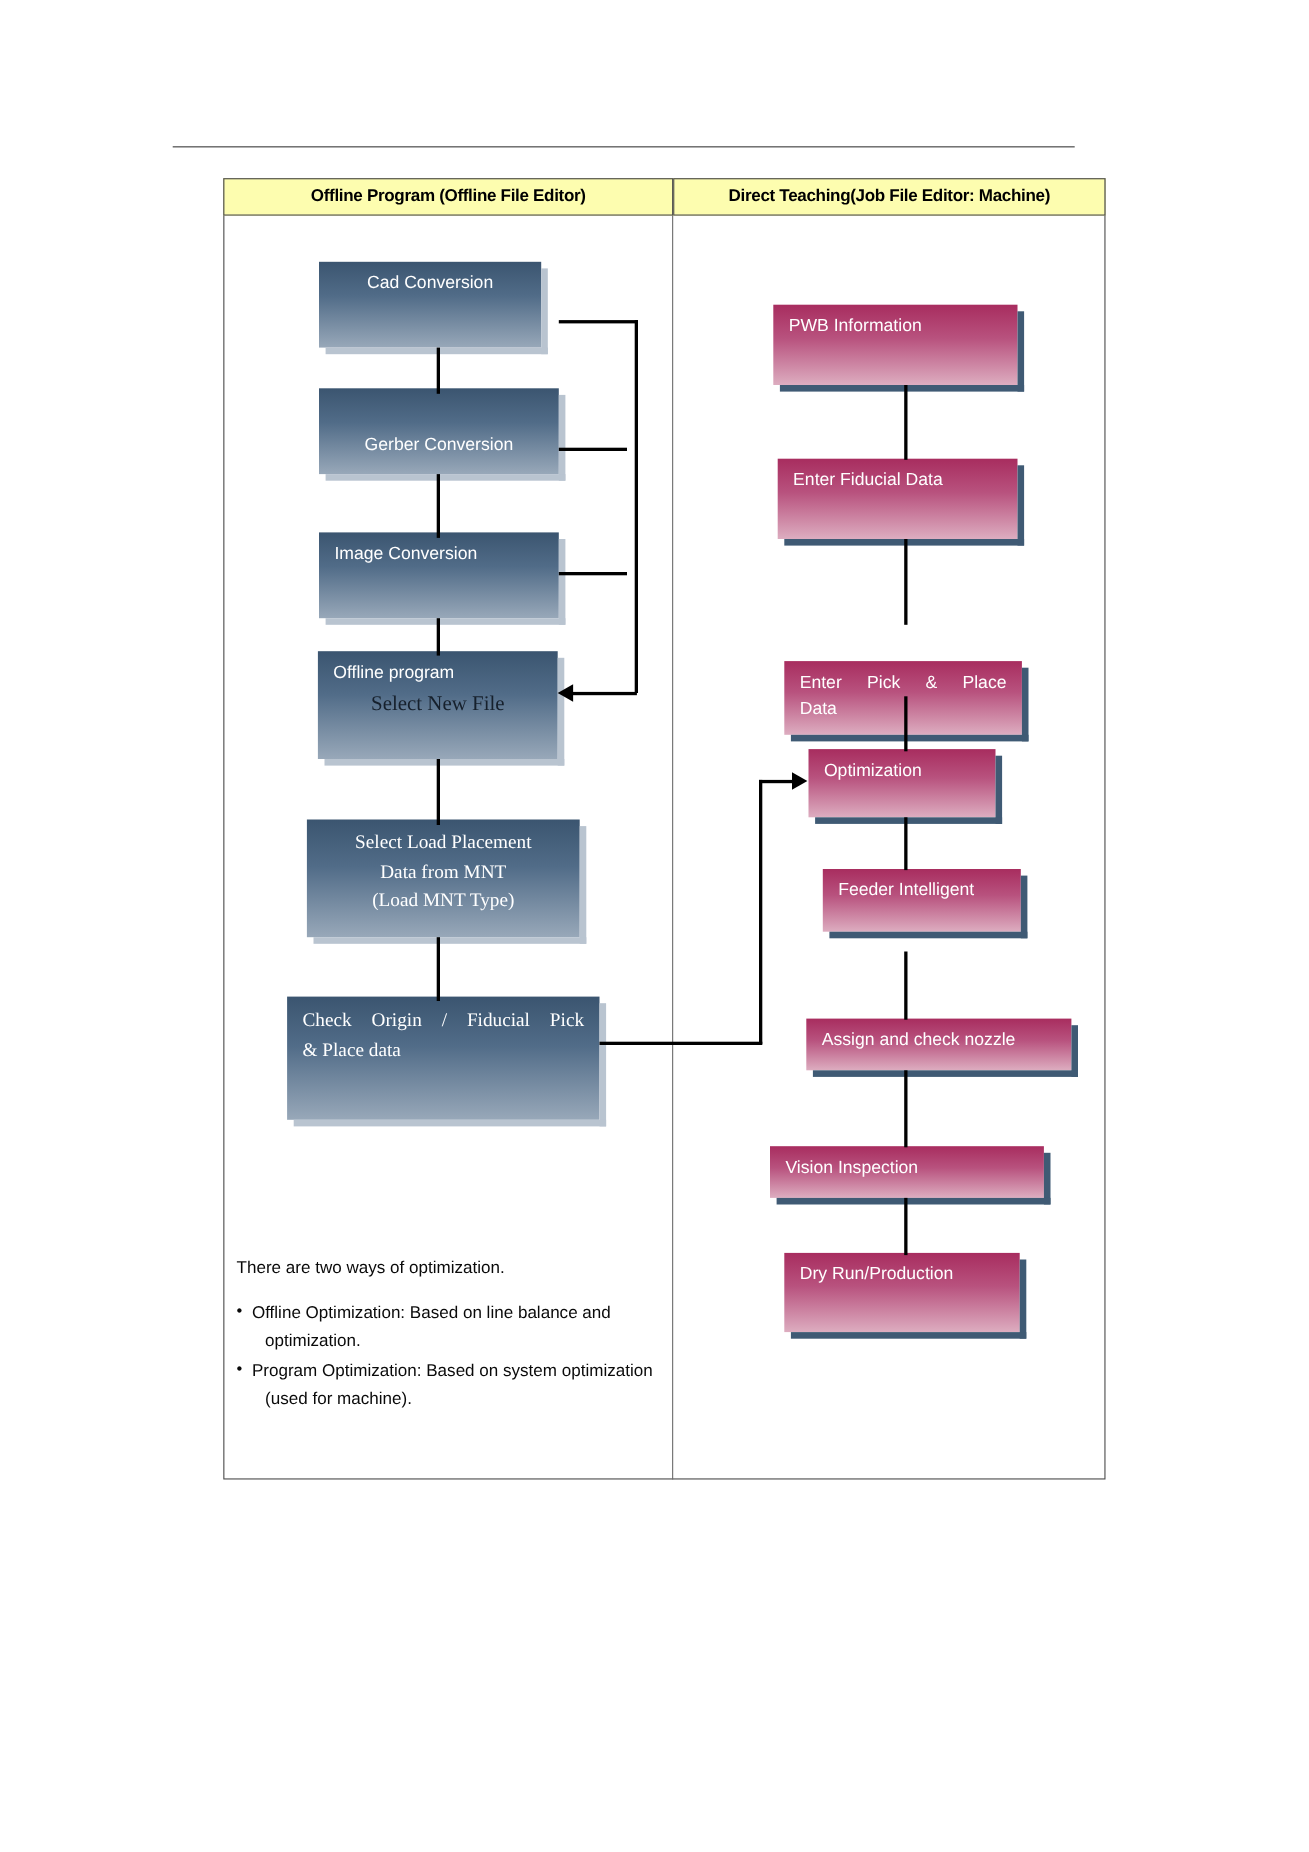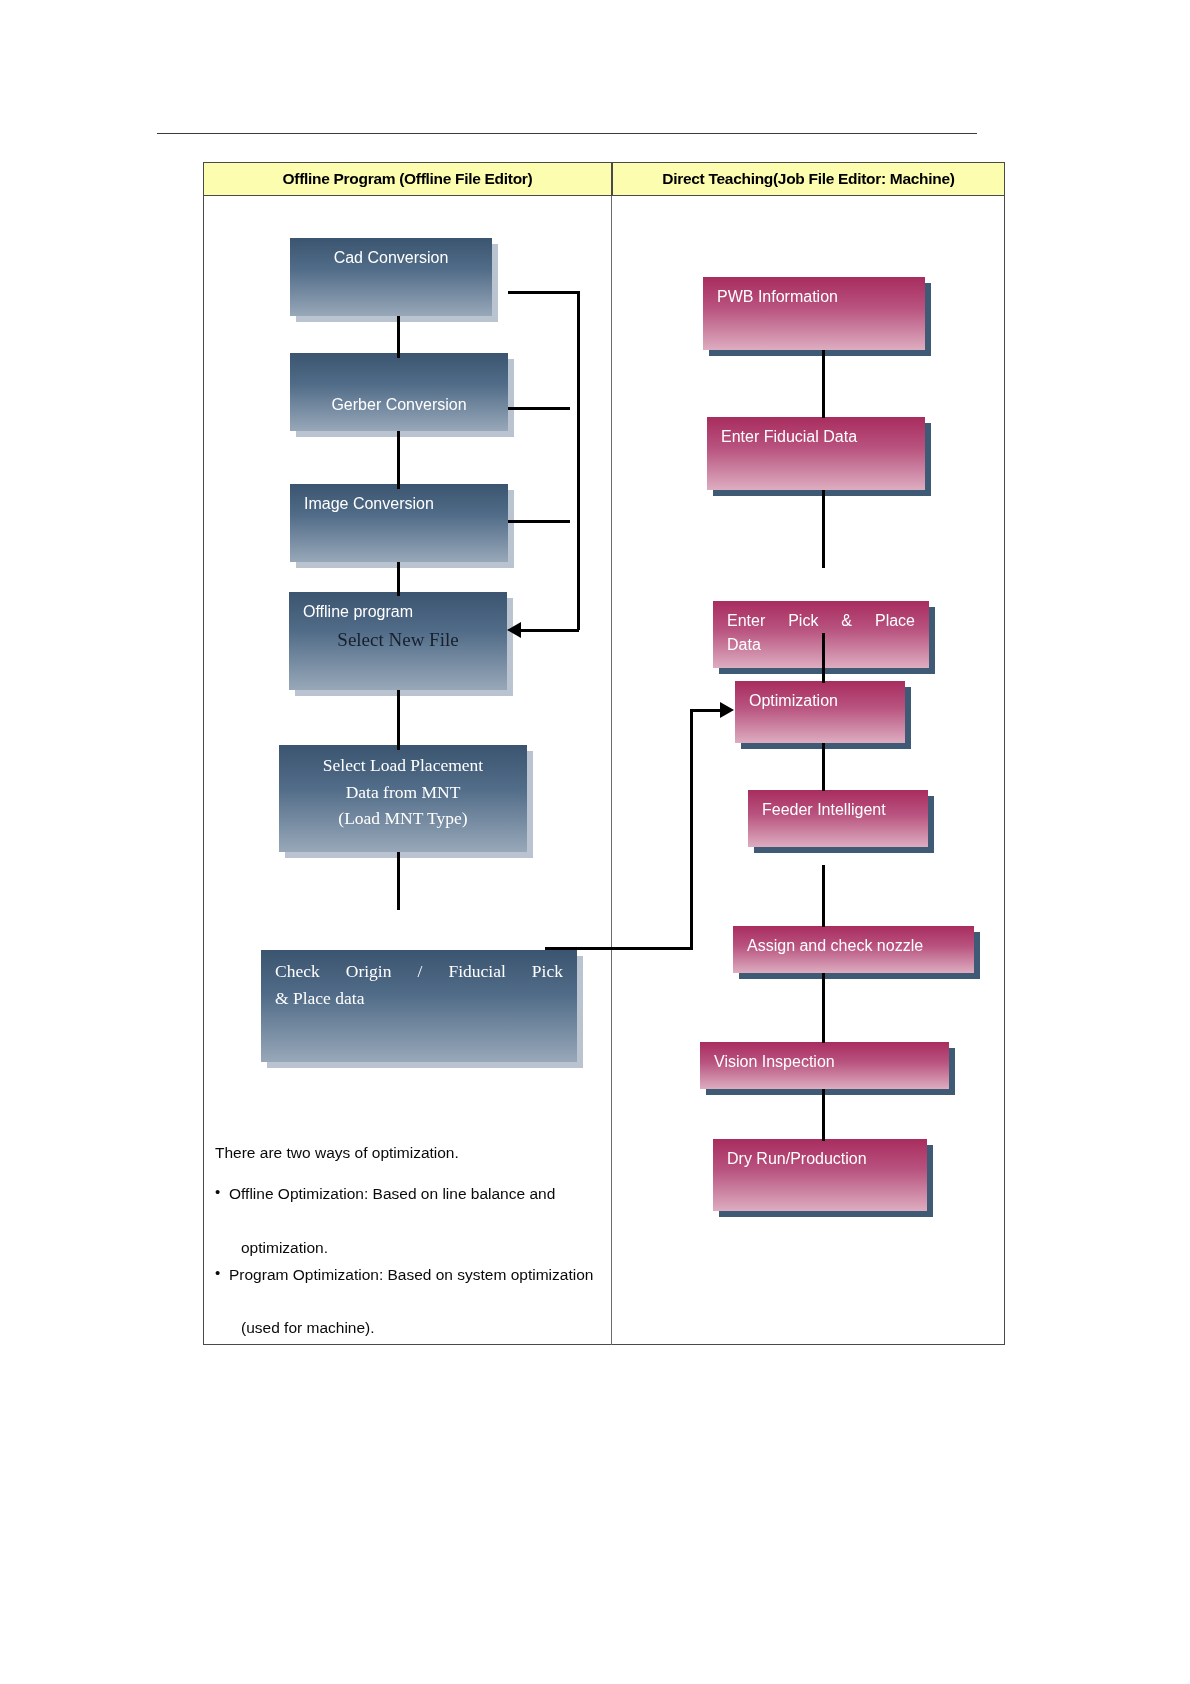--- a/index.html
+++ b/index.html
@@ -154,21 +154,21 @@
   .notes li {
     position: relative;
     padding-left: 14px;
     margin-bottom: 2px;
   }
   .notes li .bullet {
     position: absolute;
     left: 0; top: -1px;
     font-size: 15px;
   }
-  .notes li .cont { display: block; padding-left: 12px; margin-top: 28px; }
+  .notes li .cont { display: block; padding-left: 12px; }
 </style>
 </head>
 <body>
 
 <div class="page-rule"></div>
 
 <div class="frame"></div>
 <div class="frame-divider"></div>
 
 <div class="hdr-row">
@@ -202,21 +202,21 @@
 </div>
 
 <div class="box blue txt-serif" style="left:279px; top:745px; width:248px; height:107px; padding-top:7px;">
   <div class="shadow-rt"></div>
   <div class="shadow-bt"></div>
   <div style="text-align:center;">Select Load Placement</div>
   <div style="text-align:center;">Data from MNT</div>
   <div style="text-align:center;">(Load MNT Type)</div>
 </div>
 
-<div class="box blue txt-serif" style="left:261px; top:906px; width:316px; height:112px; padding-top:8px;margin-top:44px;">
+<div class="box blue txt-serif" style="left:261px; top:906px; width:284px; height:112px; padding-top:8px;">
   <div class="shadow-rt"></div>
   <div class="shadow-bt"></div>
   <div class="just-line">
     <span>Check</span>
     <span>Origin</span>
     <span>/</span>
     <span>Fiducial</span>
     <span>Pick</span>
   </div>
   <div style="text-align:left;">&amp; Place data</div>

